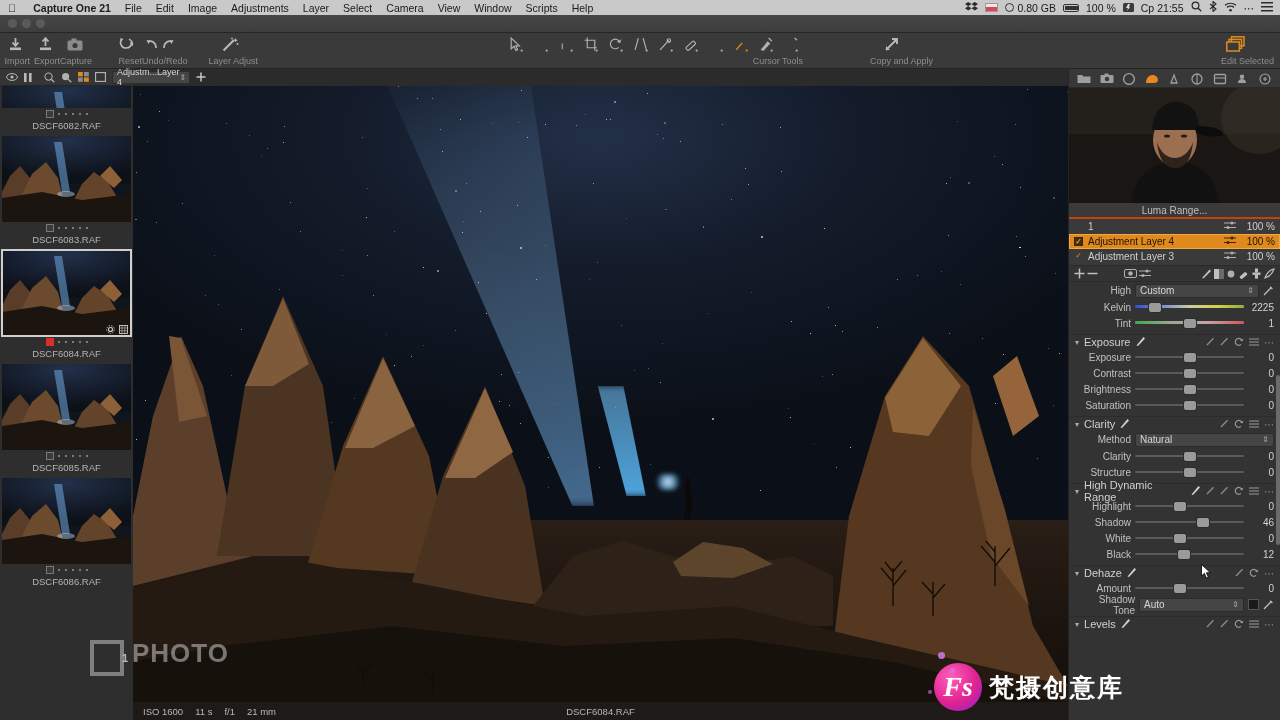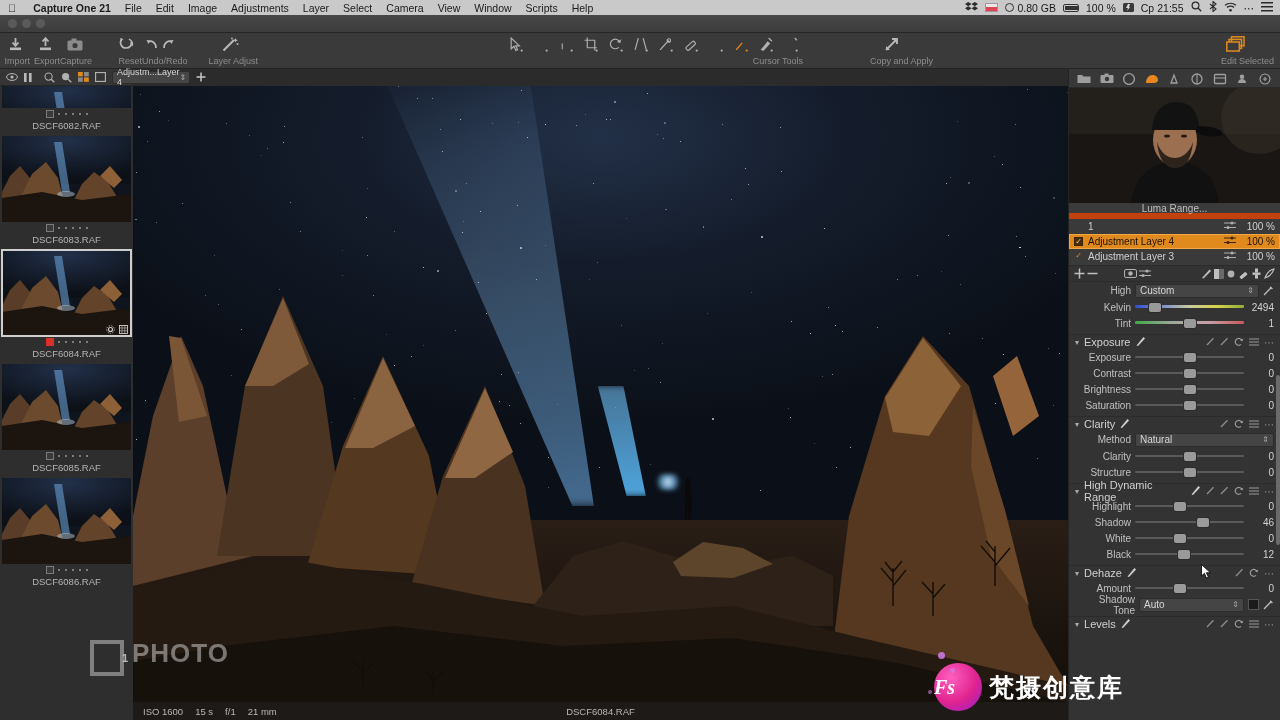--- a/index.html
+++ b/index.html
@@ -148,21 +148,21 @@
     justify-content:space-around; padding:0 4px; border-bottom:1px solid #2a2a2a;
   }
   .tool-tabs .tt { color:#9e9e9e; display:flex; align-items:center; }
   .tool-tabs .tt.active { color:#e8871e; }
   .webcam {
     position:relative; width:212px; height:115px; overflow:hidden;
     background:linear-gradient(#2a2622,#141210);
   }
   .luma-head {
     height:16px; background:#3a3a3a; display:flex; align-items:center;
-    justify-content:center; font-size:10px; color:#bfbfbf; border-bottom:6px solid #c2410c;
+    justify-content:center; font-size:10px; color:#bfbfbf; border-bottom:2px solid #c2410c;
   }
   .layers { background:#3a3a3a; }
   .layer-row {
     height:15px; display:flex; align-items:center; padding:0 5px; gap:5px;
     font-size:10px; color:#cfcfcf;
   }
   .layer-row.selected { background:#e08a1e; color:#1c1208; outline:1px solid #f0a845; outline-offset:-1px; }
   .layer-row .lname { flex:1; overflow:hidden; white-space:nowrap; }
   .layer-row .lop { width:34px; text-align:right; }
   .lcheck { width:9px; height:9px; border:1px solid #8a8a8a; font-size:8px; line-height:7px; text-align:center; }
@@ -223,22 +223,22 @@
   .wm-photo .txt { font-size:26px; font-weight:bold; color:#d8d8d8; letter-spacing:1px; }
   .wm-num { position:absolute; left:52px; top:12px; font-size:11px; color:#e2e2e2; font-weight:bold; }
 
   .wm-fs {
     position:absolute; left:934px; top:663px; display:flex; align-items:center; gap:7px;
     pointer-events:none;
   }
   .wm-fs .ball {
     width:48px; height:48px; border-radius:50%;
     background:radial-gradient(circle at 35% 30%, #ff5fbf, #e0238f 55%, #8e1fd0 100%);
-    display:flex; align-items:center; justify-content:flex-start;
-    font-family:"Liberation Serif", serif; font-size:20px; font-style:italic;
+    display:flex; align-items:center; justify-content:center;
+    font-family:"Liberation Serif", serif; font-size:28px; font-style:italic;
     color:#fff; font-weight:bold;
   }
   .wm-fs .cn {
     font-size:25px; color:#fff; font-weight:bold; letter-spacing:2px;
     font-family:"DejaVu Sans", sans-serif;
   }
   .wm-dots i { position:absolute; border-radius:50%; background:#d07ce8; display:block; }
 </style>
 </head>
 <body>
@@ -935,21 +935,21 @@
           <path d="M230 600 v-26 M230 586 l-10 -11 M230 588 l11 -12"></path>
           <path d="M300 608 v-24 M300 594 l-9 -10 M300 596 l10 -11"></path>
         </g>
       </svg>
     </div>
   </div>
 
   <div class="viewer-status">
     <div class="vs-left">
       <span>ISO 1600</span>
-      <span>15 s</span>
+      <span>11 s</span>
       <span>f/1</span>
       <span>21 mm</span>
     </div>
     <div class="vs-center">DSCF6084.RAF</div>
   </div>
 
   <div class="rpanel">
 
     <div class="tool-tabs" id="tool-tabs">
         <span class="tt">
@@ -1136,21 +1136,21 @@
               <path d="M1 10 L8 2.8 M7.2 1.8 L9.4 4" stroke="#bdbdbd" stroke-width="1.3" fill="none"></path>
             </svg>
           </span>
         </div>
         <div class="slider-row">
           <span class="sl-label">Kelvin</span>
           <span class="sl-track">
             <span class="sl-line kelvin"></span>
             <span class="sl-knob" style="left:calc(18% - 6px)"></span>
           </span>
-          <span class="sl-val">2494</span>
+          <span class="sl-val">2225</span>
         </div>
         <div class="slider-row">
           <span class="sl-label">Tint</span>
           <span class="sl-track">
             <span class="sl-line tint"></span>
             <span class="sl-knob" style="left:calc(50% - 6px)"></span>
           </span>
           <span class="sl-val">1</span>
         </div>
         <div class="tool-sec-head">

